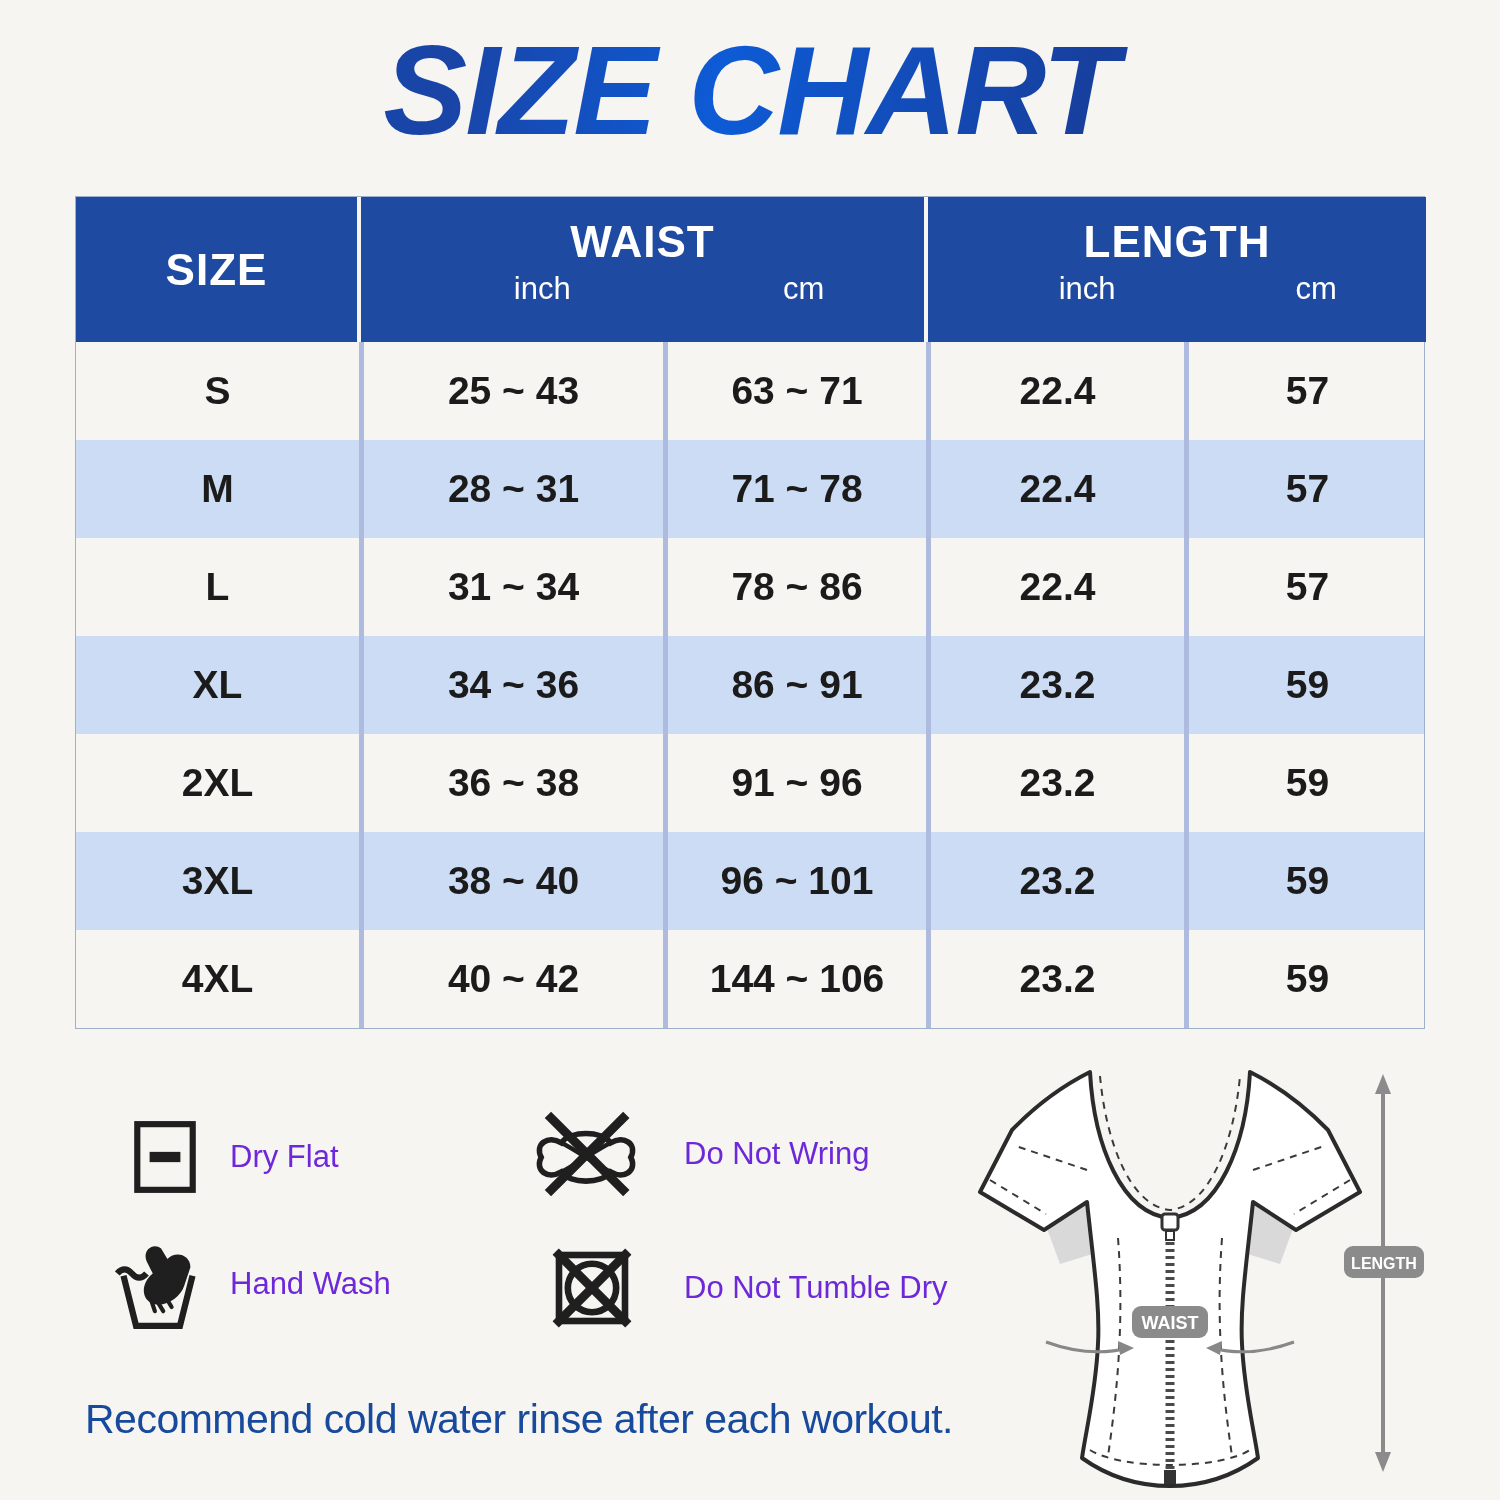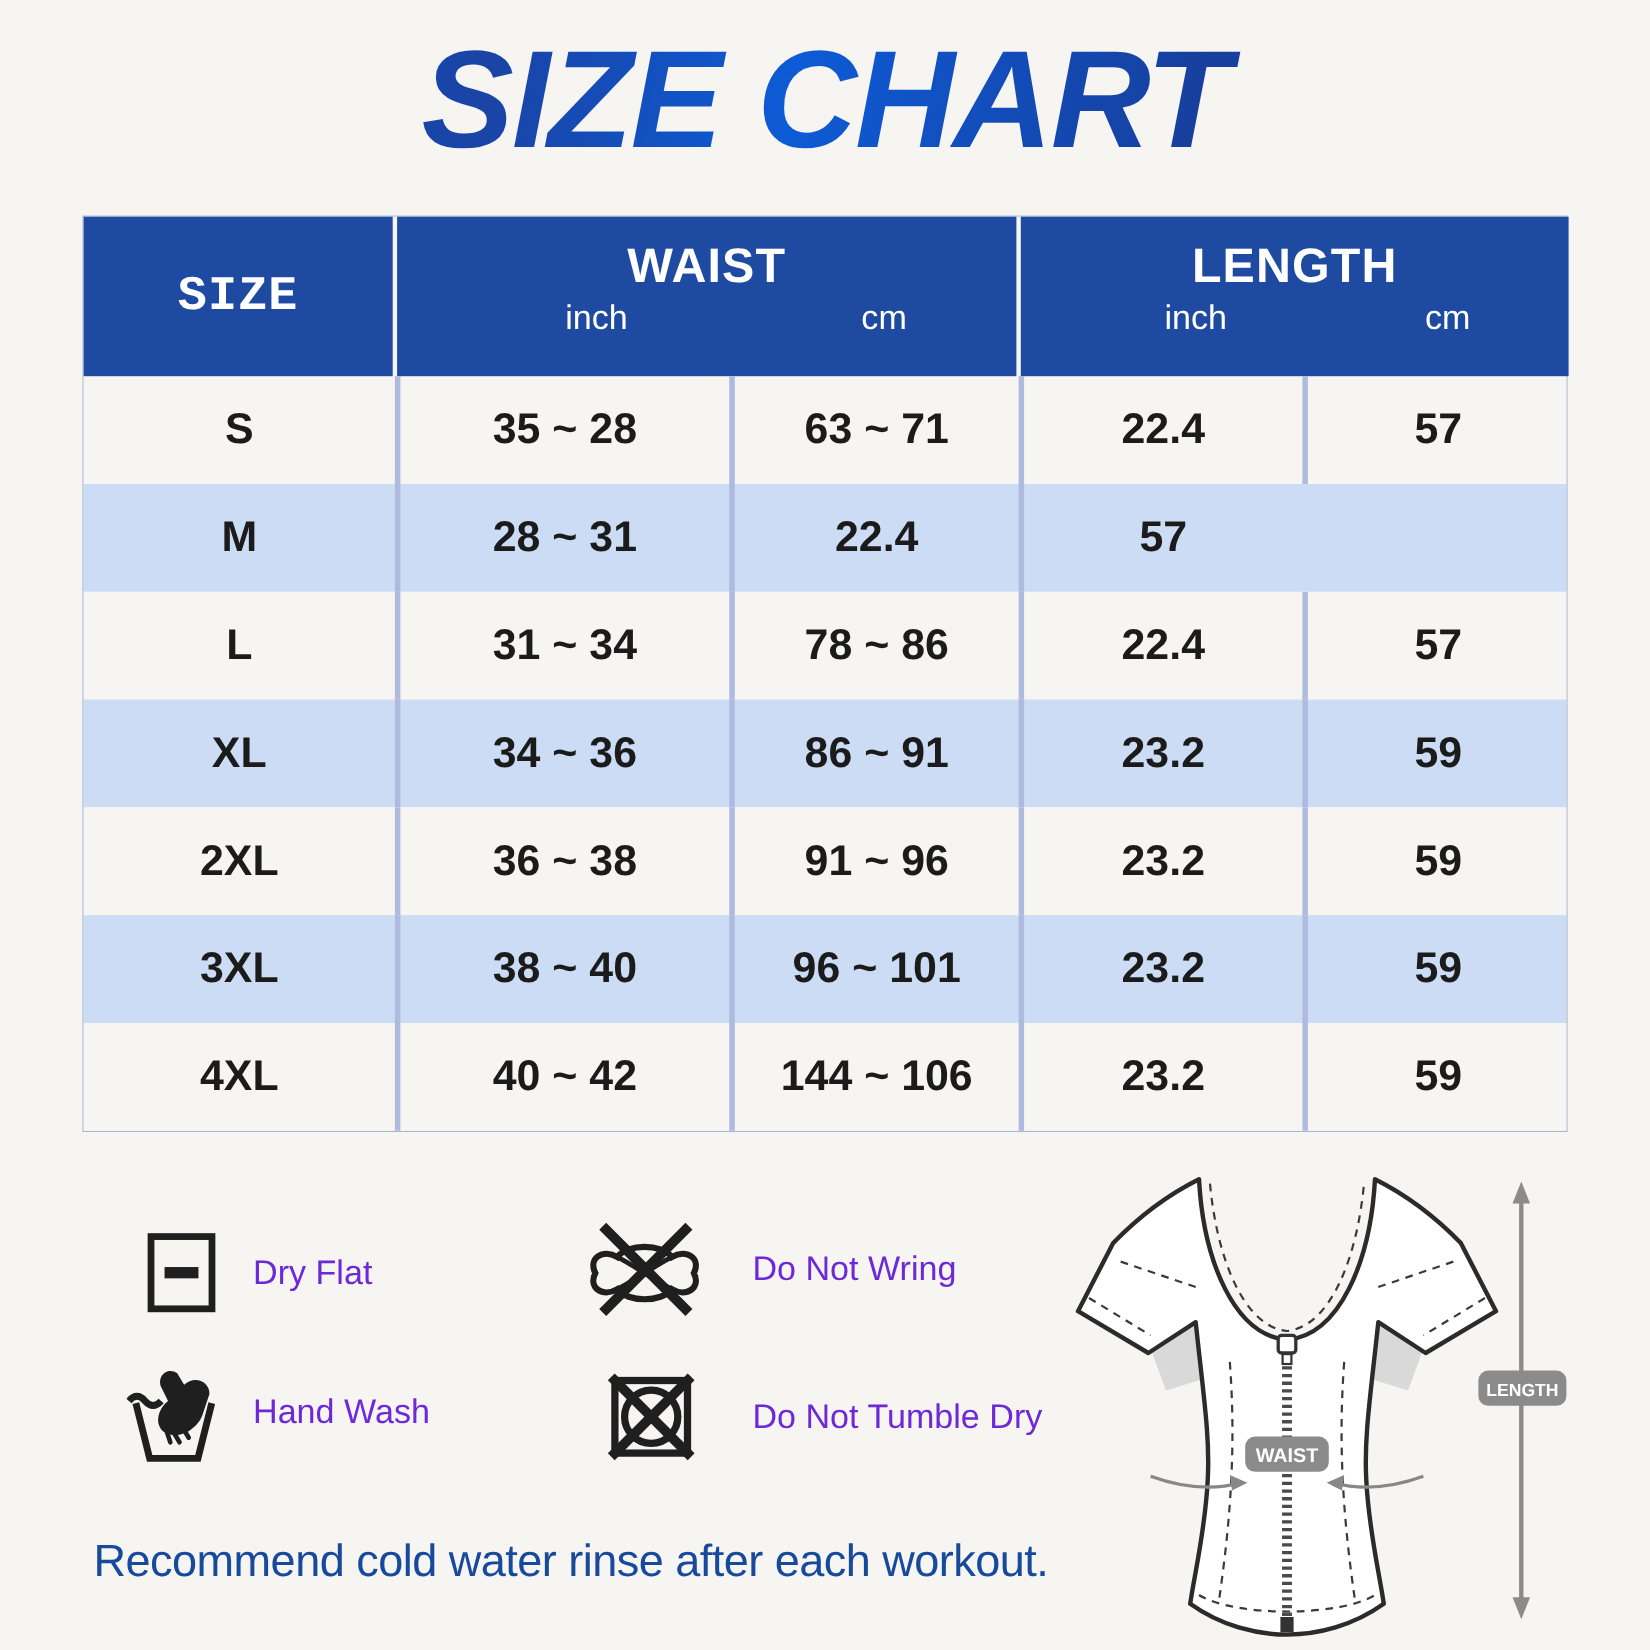--- a/index.html
+++ b/index.html
@@ -34,21 +34,21 @@
     position:absolute; left:75px; top:196px; width:1350px;
     border:1px solid #9fb0cc;
     background:#f6f5f2;
   }
   .thead { display:flex; width:100%; height:145px; column-gap:4px; background:#f6f5f2; }
   .hblock { background:#1e4ba1; color:#fff; display:flex; flex-direction:column; align-items:center; }
   .hblock.size-col { flex:0 0 281px; justify-content:center; }
   .hblock.waist-col { flex:0 0 563px; }
   .hblock.length-col { flex:0 0 498px; }
   .hmain { font-size:44px; font-weight:bold; letter-spacing:1px; margin-top:20px; }
-  .size-col .hmain { margin-top:0;font-family:Liberation Mono, monospace; }
+  .size-col .hmain { margin-top:0; }
   .hsub-row { display:flex; width:100%; margin-top:4px;padding-left:40px; }
   .hsub { font-size:31px; font-weight:normal; text-align:center; }
   .waist-col .hsub:nth-child(1){ width:54%; }
   .waist-col .hsub:nth-child(2){ width:46%; }
   .length-col .hsub:nth-child(1){ width:52%; }
   .length-col .hsub:nth-child(2){ width:48%; }
 
   .tbody .trow {
     display:grid;
     grid-template-columns:283px 304px 263px 258px 242px;
@@ -110,28 +110,29 @@
         <div class="hsub-row">
           <div class="hsub">inch</div>
           <div class="hsub">cm</div>
         </div>
       </div>
     </div>
 
     <div class="tbody">
       <div class="trow">
         <div class="tcell">S</div>
-        <div class="tcell">35 ~ 28</div>
+        <div class="tcell">25 ~ 43</div>
         <div class="tcell">63 ~ 71</div>
         <div class="tcell">22.4</div>
         <div class="tcell">57</div>
       </div>
       <div class="trow">
         <div class="tcell">M</div>
         <div class="tcell">28 ~ 31</div>
+        <div class="tcell">71 ~ 78</div>
         <div class="tcell">22.4</div>
         <div class="tcell">57</div>
       </div>
       <div class="trow">
         <div class="tcell">L</div>
         <div class="tcell">31 ~ 34</div>
         <div class="tcell">78 ~ 86</div>
         <div class="tcell">22.4</div>
         <div class="tcell">57</div>
       </div>

